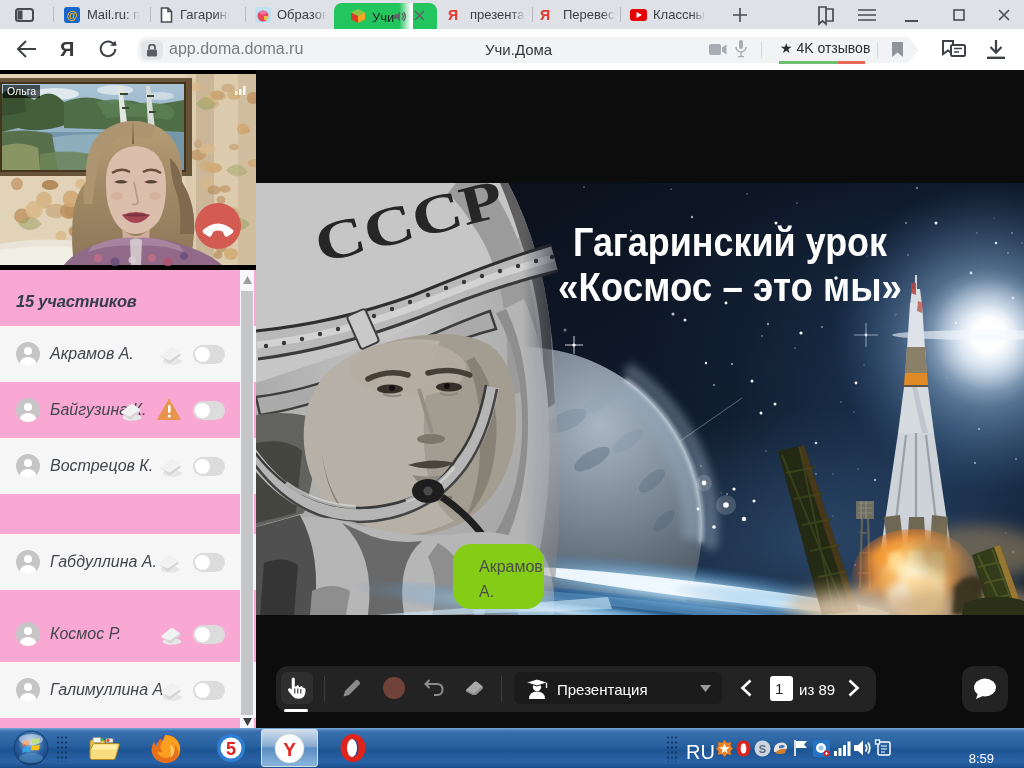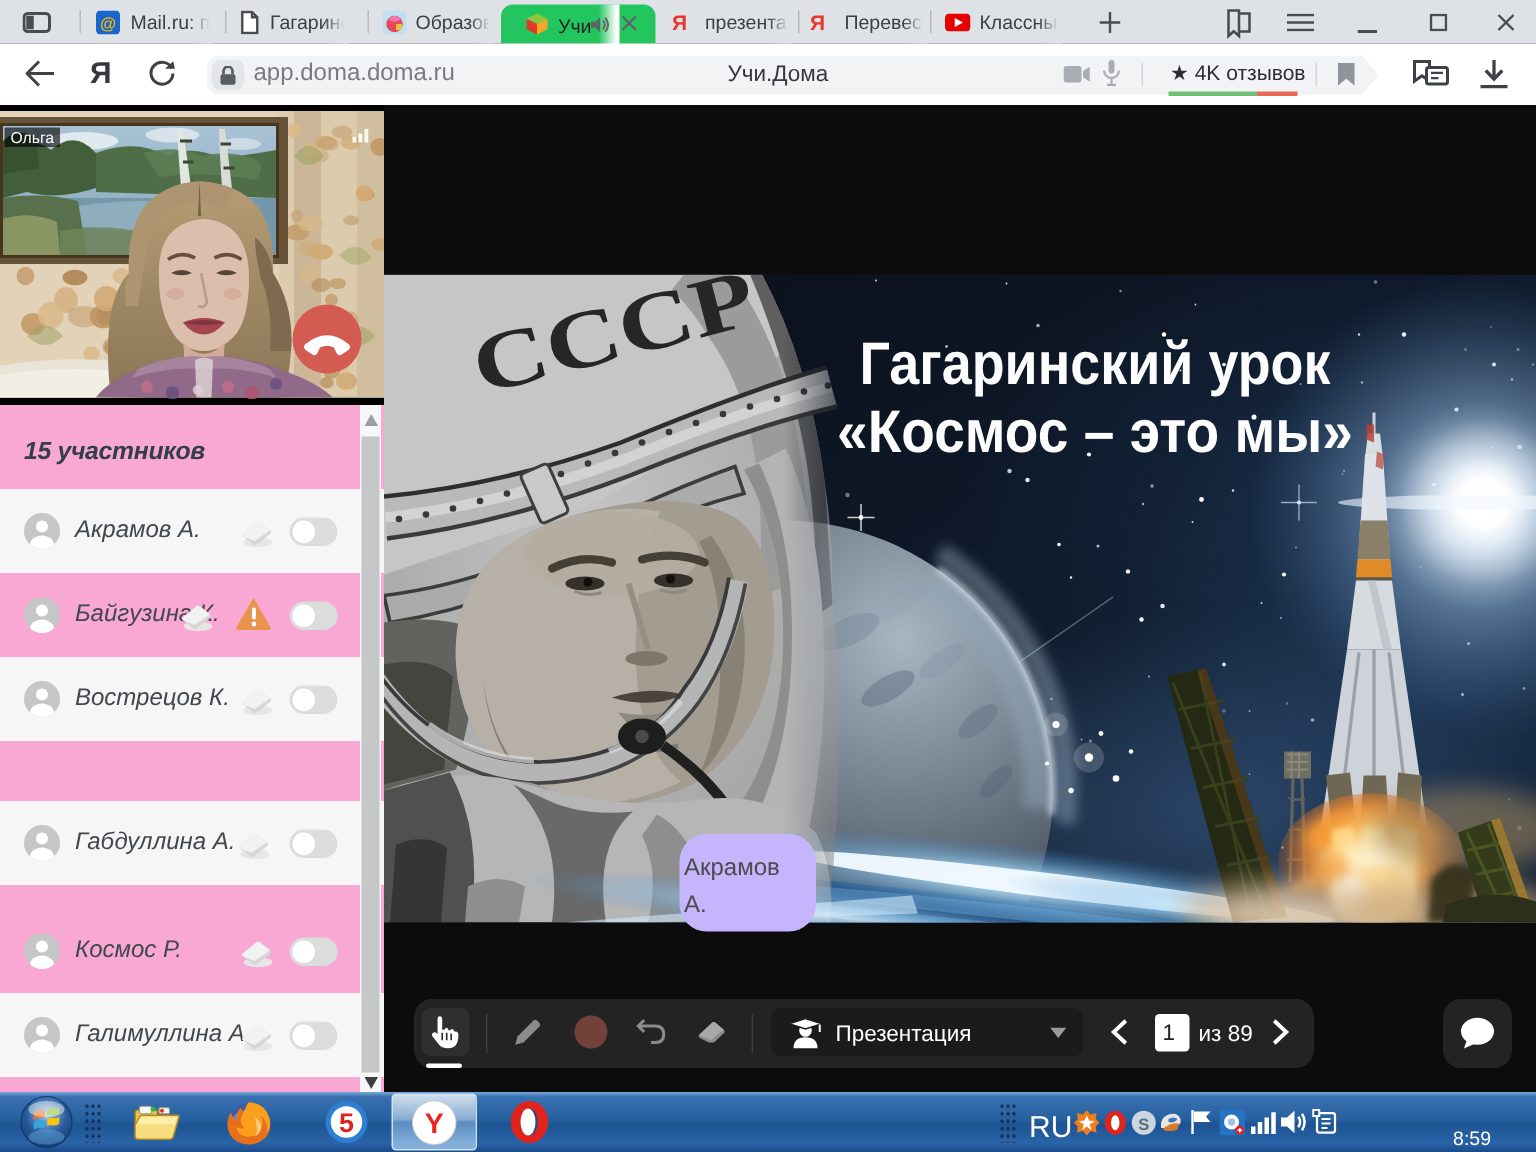--- a/index.html
+++ b/index.html
@@ -37,22 +37,22 @@
   .avatar { position:absolute; left:16px; top:16px; width:24px; height:24px; border-radius:50%; background:#c6c6c6; overflow:hidden; }
   .av-head { position:absolute; left:8px; top:5px; width:8px; height:8px; border-radius:50%; background:#fff; }
   .av-body { position:absolute; left:4px; top:15px; width:16px; height:12px; border-radius:50%; background:#fff; }
   .pname { position:absolute; left:50px; top:19px; font-size:16px; color:#42474d; }
   .toggle { position:absolute; left:193px; top:19px; width:32px; height:19px; background:#dcdcdc; border-radius:10px; }
   .knob { position:absolute; left:2px; top:2px; width:15px; height:15px; background:#fff; border-radius:50%; }
 
   
   #stage { position:absolute; top:0; left:256px; width:768px; height:658px; background:#0c0c0c; }
   #slide { position:absolute; top:113px; left:0; width:768px; height:432px; }
-  #tooltip { position:absolute; left:197px; top:486px; width:91px; height:65px; background:#c4b5fd; border-radius:18px;
-             font-size:16px; color:#4c4c4c; line-height:25px; padding:10px 0 0 3px; }
+  #tooltip { position:absolute; left:197px; top:474px; width:91px; height:65px; background:#84cc16; border-radius:18px;
+             font-size:16px; color:#4c4c4c; line-height:25px; padding:10px 0 0 26px; }
 
   
   #toolbar { position:absolute; left:20px; top:596px; width:600px; height:46px; background:#232323; border-radius:12px; }
   .tbtn { position:absolute; top:6px; width:32px; height:32px; border-radius:6px; }
   .tsep { position:absolute; top:10px; width:1px; height:26px; background:#3d3d3d; }
   #chatbtn { position:absolute; left:706px; top:596px; width:46px; height:46px; background:#232323; border-radius:12px; }
 
   
   #taskbar { position:absolute; top:728px; left:0; width:1024px; height:40px;
              background:linear-gradient(180deg,#79a8d9 0%, #3a70b0 8%, #26609f 45%, #1d5493 55%, #2a64a8 85%, #1a4c8a 100%); }

